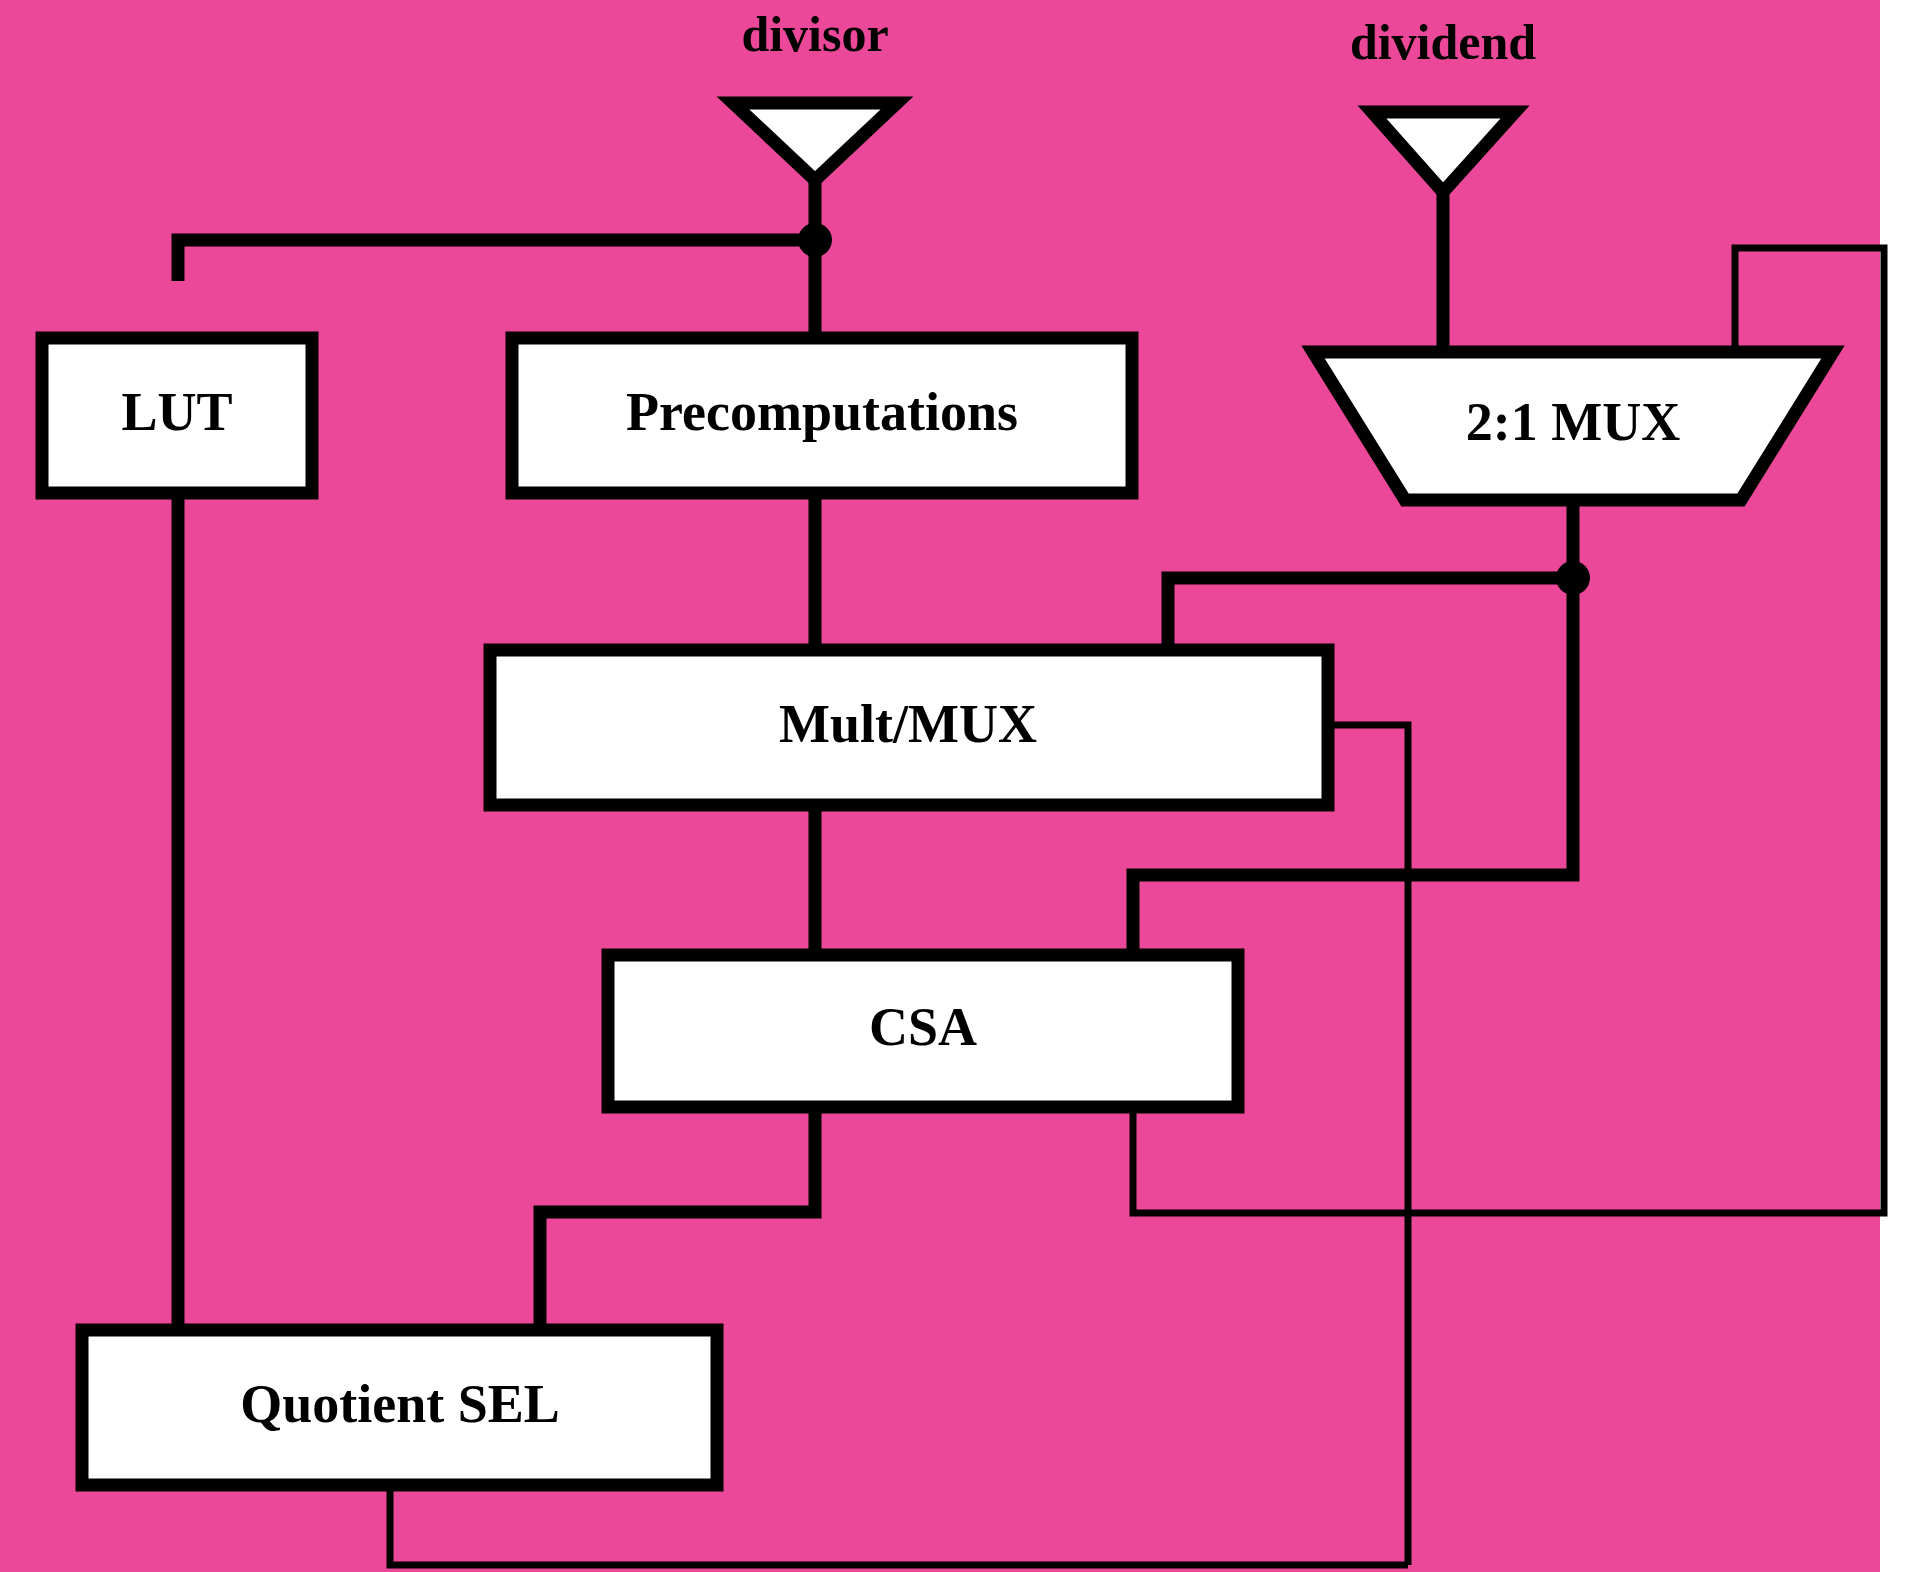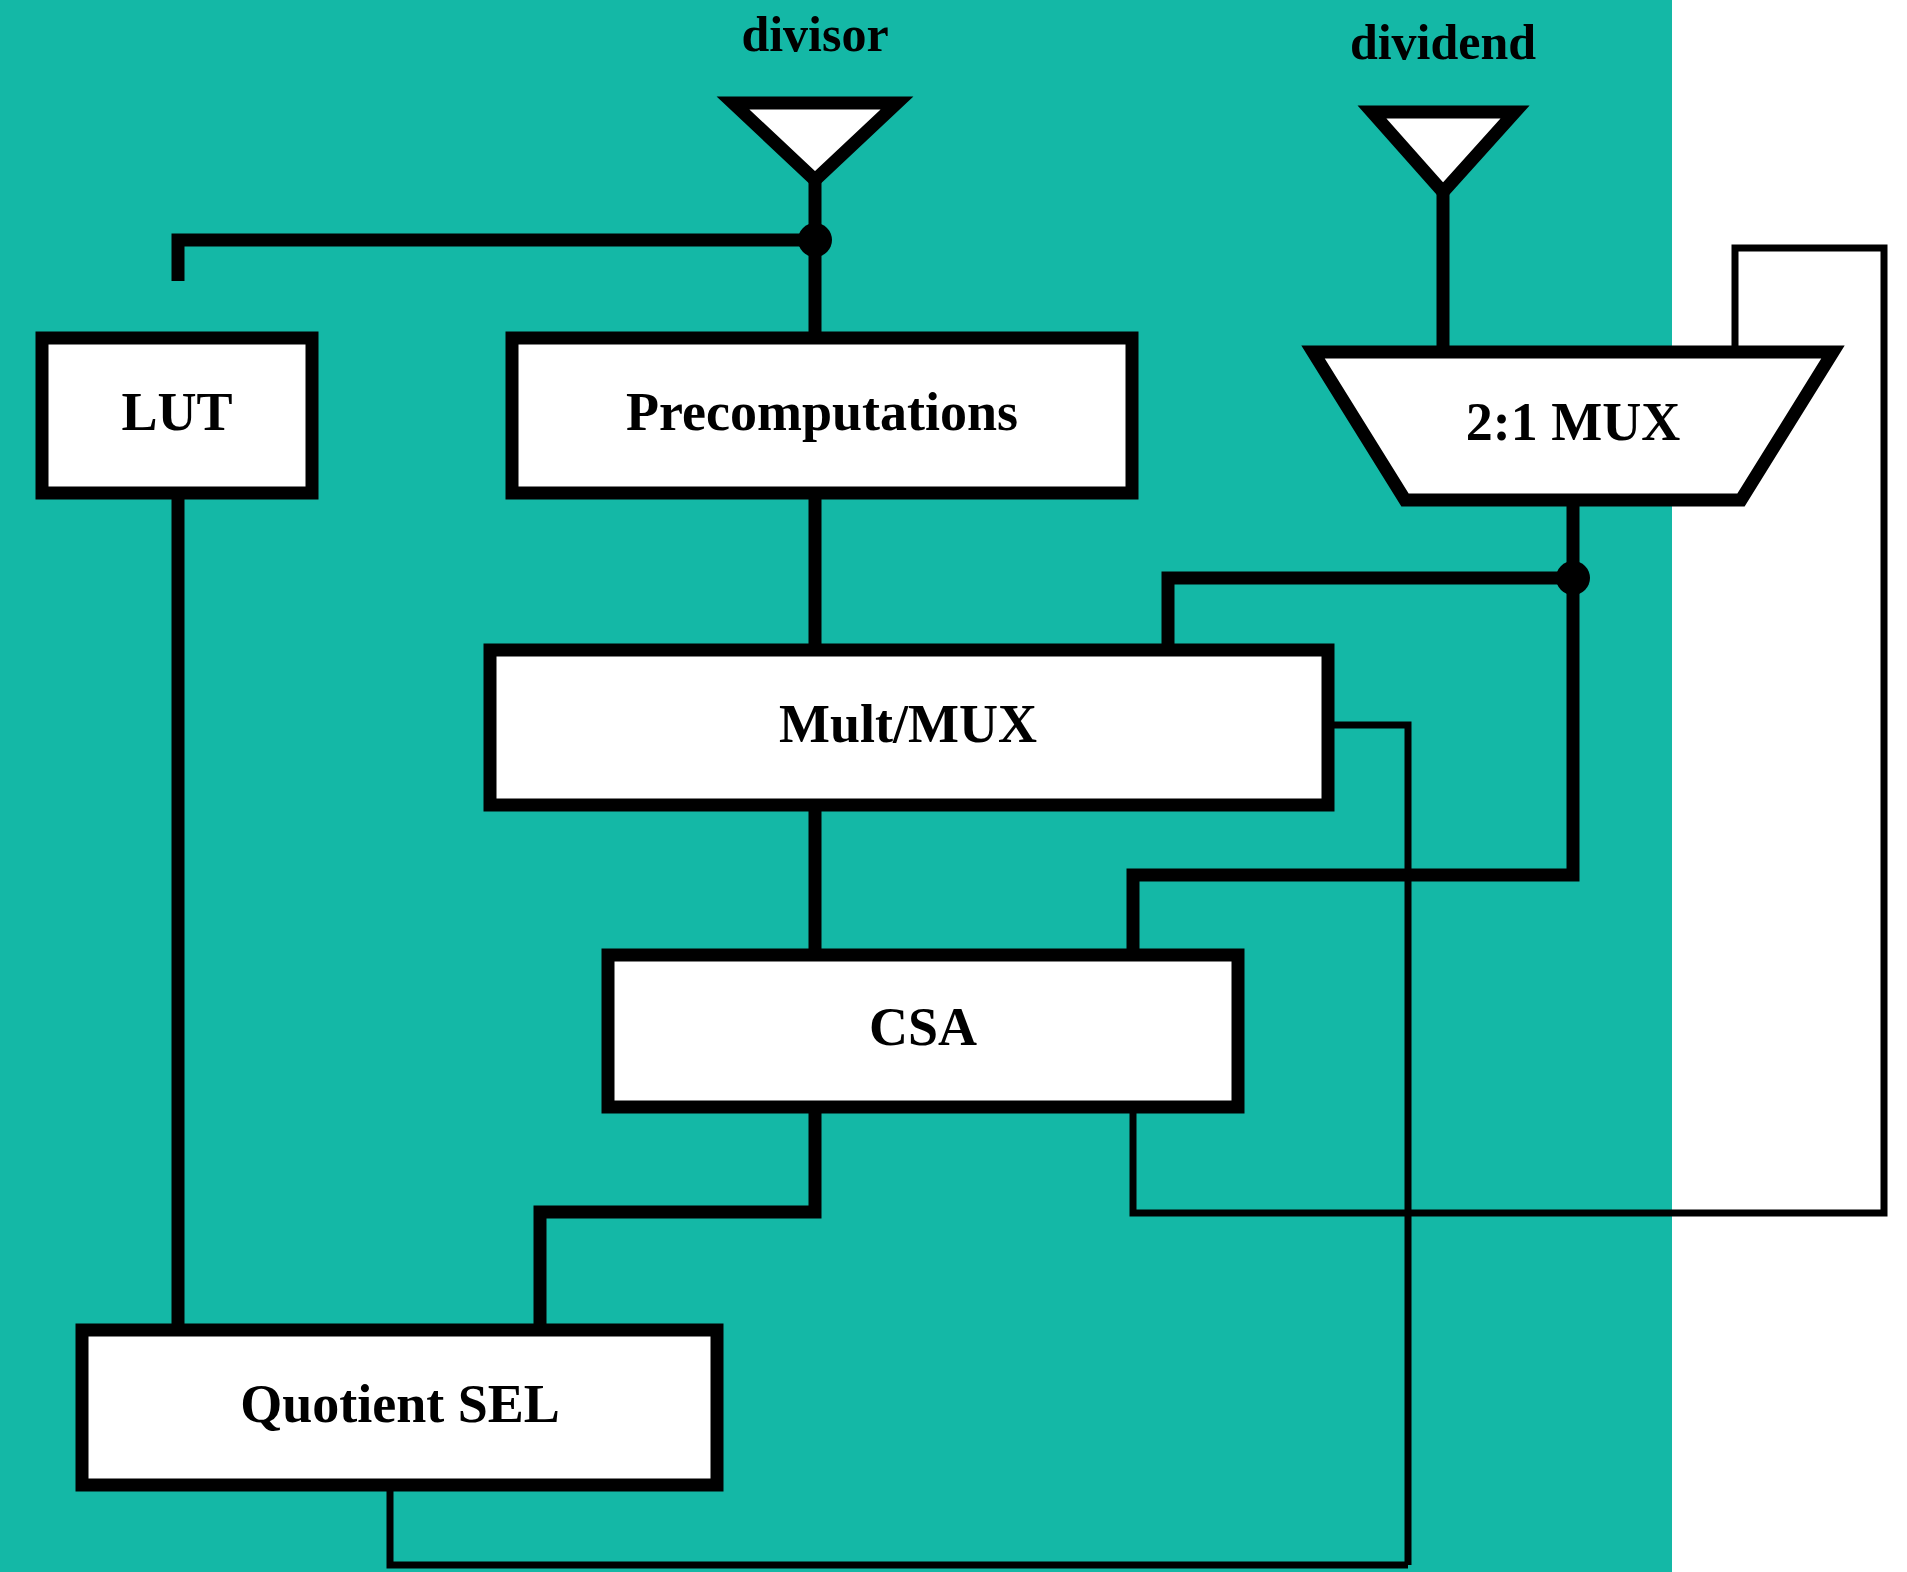--- a/index.html
+++ b/index.html
@@ -9,23 +9,23 @@
     background: #ffffff;
   }
   body {
     width: 1907px;
     height: 1572px;
     font-family: "Liberation Serif", "DejaVu Serif", serif;
     overflow: hidden;
   }
   #diagram-root {
     position: relative;
-    width: 1672px;
+    width: 1880px;
     height: 1572px;
-    background: #14b8a6;
+    background: #ec4899;
   }
   svg#schematic {
     position: absolute;
     top: 0;
     left: 0;
     width: 1907px;
     height: 1572px;
     display: block;
   }
   .wire {

